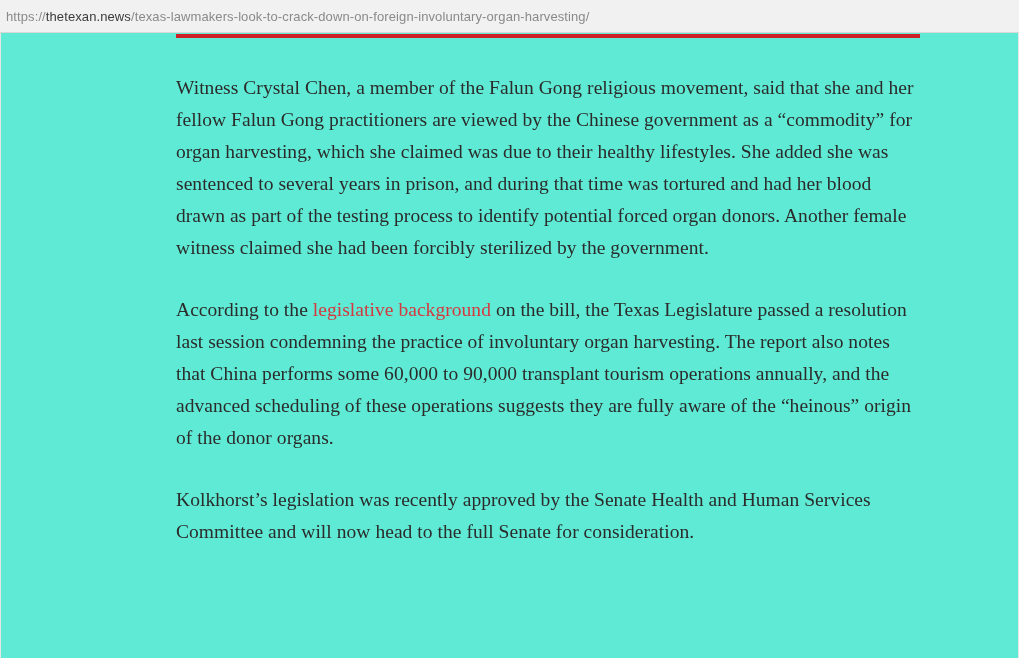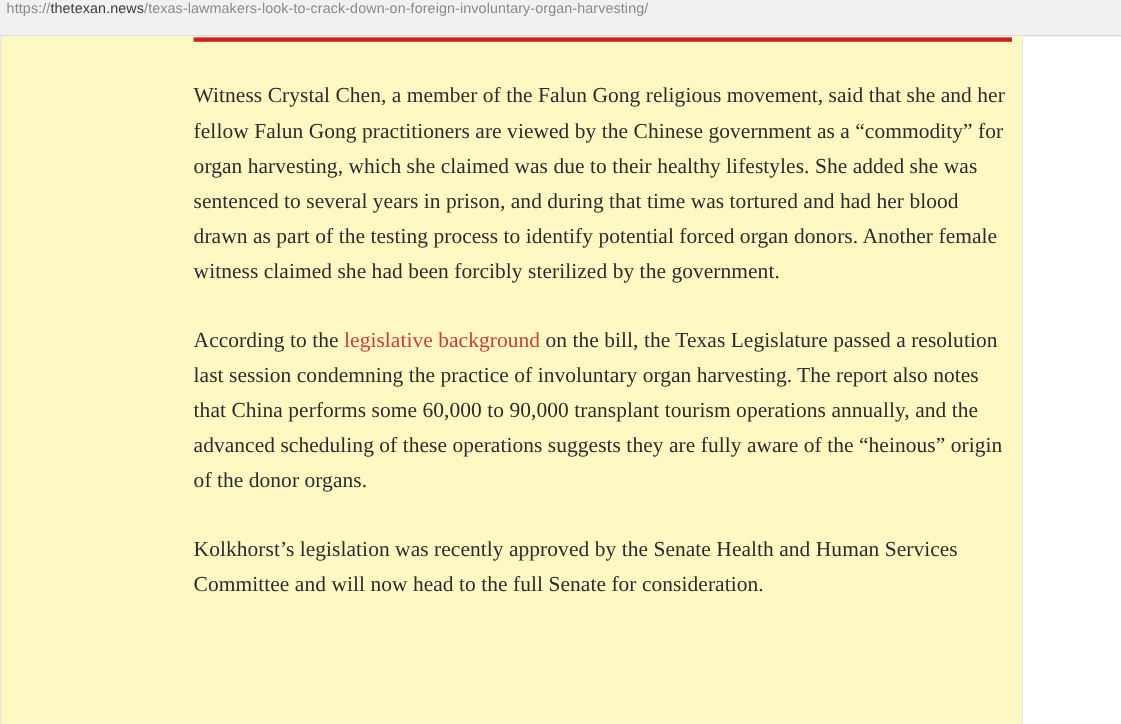--- a/index.html
+++ b/index.html
@@ -18,20 +18,21 @@
   .urlbar {
     position: absolute;
     top: 0;
     left: 0;
     width: 1019px;
     height: 33px;
     background: #f1f1f1;
     border-bottom: 1px solid #d8d8d8;
     box-sizing: border-box;
     display: flex;
+    align-items: center;
   }
   .urlbar-text {
     font-family: "Liberation Sans", sans-serif;
     font-size: 13px;
     color: #8a8a8a;
     padding-left: 6px;
     white-space: nowrap;
     letter-spacing: 0.1px;
   }
   .urlbar-text .host {
@@ -39,23 +40,23 @@
   }
   .urlbar-text .rest {
     color: #8a8a8a;
   }
 
   
   .page {
     position: absolute;
     top: 33px;
     left: 0;
-    width: 930px;
+    width: 1019px;
     height: 625px;
-    background: #fef9c3;
+    background: #5eead4;
     overflow: hidden;
   }
 
   
   .edge-left {
     position: absolute;
     top: 0;
     left: 0;
     width: 1px;
     height: 625px;

